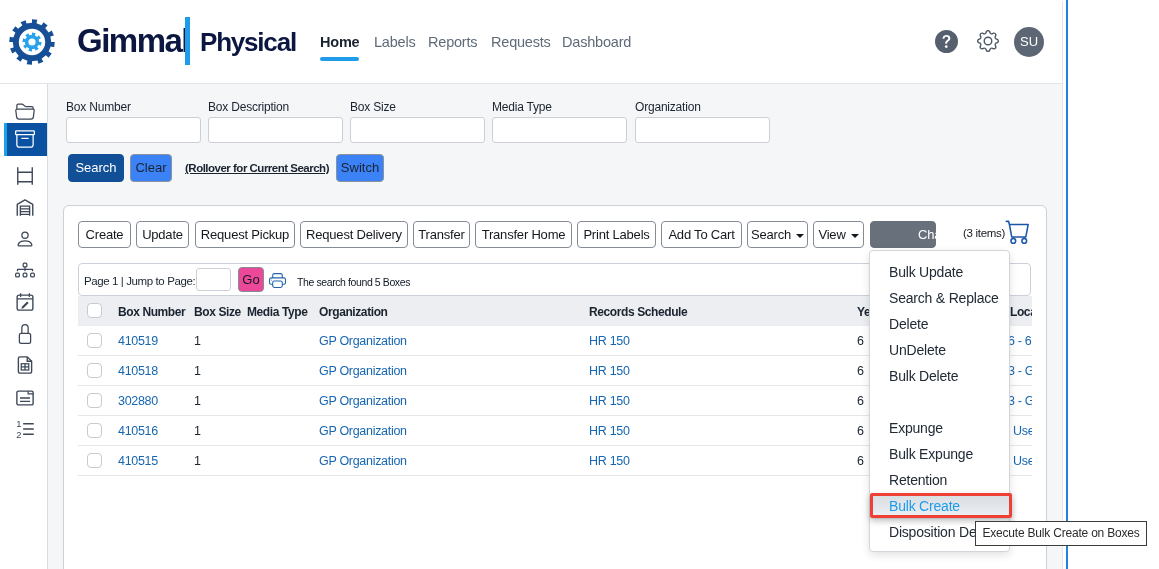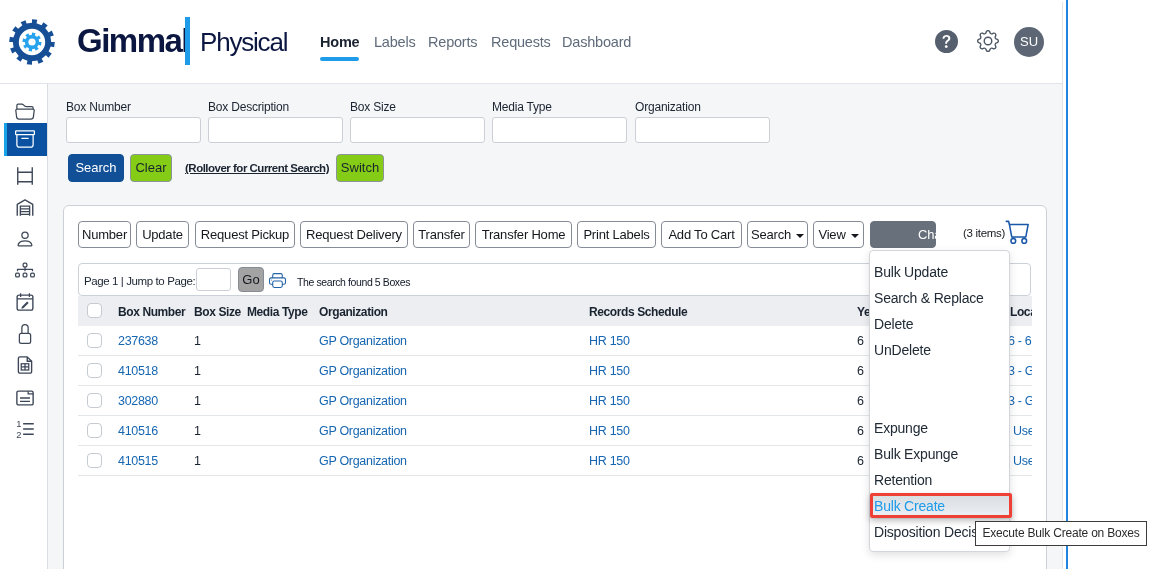--- a/index.html
+++ b/index.html
@@ -12,69 +12,69 @@
 #blueline { left:1066px; top:0; width:1.5px; height:569px; background:#1f83e0; }
 #appedge { left:1062px; top:2px; width:1px; height:567px; background:#e2e4e8; }
 
 
 #header { left:0; top:0; width:1062px; height:84px; background:#fff; border-bottom:1px solid #e1e4e8; border-radius:0 8px 0 0; }
 .navitem { position:absolute; top:34px; font-size:14.5px; letter-spacing:-0.2px; color:#5f6b7a; }
 #nav-home { font-weight:bold; color:#1a2330; }
 #homeline { left:320px; top:57px; width:39px; height:4px; background:#1e9be9; border-radius:2px; }
 #logo-gimmal { left:77px; top:22px; font-size:33px; font-weight:bold; color:#0b1741; letter-spacing:-1.5px; }
 #logo-bar { left:185px; top:17px; width:5px; height:48px; background:#1e9be9; }
-#logo-physical { left:200px; top:27px; font-size:26px; font-weight:normal; color:#0b1741; letter-spacing:-1.2px; }
+#logo-physical { left:200px; top:27px; font-size:26px; font-weight:bold; color:#0b1741; letter-spacing:-1.2px; }
 #qcircle { left:935px; top:30px; width:23px; height:23px; }
 #avatar { left:1014px; top:27px; width:30px; height:30px; background:#5d6674; border-radius:50%; color:#fff; font-size:13px; text-align:center; line-height:30px; }
 
 
 #sidebar { left:0; top:84px; width:48px; height:485px; background:#fff; border-right:1px solid #d9dde2; }
 .sbicon { position:absolute; left:15px; width:20px; height:20px; }
 #sbsel { left:4px; top:123px; width:43px; height:33px; background:#0b51a1; }
 #sbselbar { left:4px; top:123px; width:3px; height:33px; background:#18a3e8; }
 
 
 .flabel { position:absolute; top:100px; font-size:12px; letter-spacing:-0.2px; color:#1a2330; }
 .finput { position:absolute; top:117px; width:135px; height:26px; background:#fff; border:1px solid #ccd0d6; border-radius:3px; }
 #btn-search { left:68px; top:154px; width:56px; height:28px; background:#114f96; color:#fff; border:1px solid #114f96; border-radius:4px; font-size:13px; text-align:center; line-height:26px; }
-.wbtn { position:absolute; background:#84cc16; border:1px solid #8d939b; border-radius:4px; font-size:13px; color:#1a2330; text-align:center; }
+.wbtn { position:absolute; background:#3b82f6; border:1px solid #8d939b; border-radius:4px; font-size:13px; color:#1a2330; text-align:center; }
 #btn-clear { left:130px; top:154px; width:42px; height:28px; line-height:26px; }
 #rollover { left:185px; top:162px; font-size:11.5px; letter-spacing:-0.5px; font-weight:bold; color:#1a2330; text-decoration:underline; }
 #btn-switch { left:336px; top:154px; width:48px; height:28px; line-height:26px; }
 
 
 #panel { left:63px; top:205px; width:984px; height:380px; background:#fff; border:1px solid #ccd1d9; border-radius:6px; }
 .tbtn { position:absolute; top:221px; height:27px; background:#fff; border:1px solid #868c95; border-radius:4px; font-size:13px; letter-spacing:-0.2px; color:#15191e; text-align:center; line-height:25px; white-space:nowrap; }
 #btn-change { background:#68707c; color:#fff; border-color:#68707c; }
 .caret { display:inline-block; width:0; height:0; border-left:4px solid transparent; border-right:4px solid transparent; border-top:4px solid #15191e; vertical-align:middle; margin-left:5px; }
 #btn-change .caret { border-top-color:#fff; }
 #items3 { left:963px; top:227px; font-size:11.5px; letter-spacing:-0.3px; color:#15191e; }
 #carticon { left:1005px; top:219px; width:26px; height:25px; }
 
 
 #pagebar { left:78px; top:263px; width:953px; height:33px; background:#fff; border:1px solid #ccd1d9; border-radius:4px; }
 #pagetext { left:84px; top:275px; font-size:11.5px; letter-spacing:-0.4px; color:#1a2330; }
 #jumpinput { left:196px; top:268px; width:35px; height:23px; background:#fff; border:1px solid #ccd0d6; border-radius:3px; }
-#gobtn { left:238px; top:267px; width:26px; height:25px; background:#a3a3a3; border:1px solid #868c95; border-radius:4px; font-size:13px; color:#15191e; text-align:center; line-height:23px; }
+#gobtn { left:238px; top:267px; width:26px; height:25px; background:#ec4899; border:1px solid #868c95; border-radius:4px; font-size:13px; color:#15191e; text-align:center; line-height:23px; }
 #printicon { left:269px; top:272px; width:17px; height:17px; }
 #foundtext { left:297px; top:276px; font-size:10.5px; letter-spacing:-0.4px; font-weight:normal; color:#101827; }
 
 
 #tablewrap { left:78px; top:296px; width:954px; height:180px; overflow:hidden; }
 #thead { position:absolute; left:0; top:0; width:954px; height:30px; background:#eceef1; }
 .th { position:absolute; top:9px; font-size:12px; letter-spacing:-0.4px; font-weight:bold; color:#1a2330; white-space:nowrap; }
 .row { position:absolute; left:0; width:954px; height:30px; border-bottom:1px solid #e4e7ea; background:#fff; }
 .cb { position:absolute; left:9px; width:15px; height:15px; background:#fff; border:1px solid #c6cbd1; border-radius:4px; }
 .td { position:absolute; top:8px; font-size:12.5px; letter-spacing:-0.3px; white-space:nowrap; }
 .blue { color:#1766b1; }
 .dark { color:#1a2330; }
 
 
 #dropdown { left:869px; top:250px; width:141px; height:302px; background:#fff; border:1px solid #d2d6db; border-radius:4px; box-shadow:0 3px 8px rgba(0,0,0,.12); }
-.mi { position:absolute; left:1px; width:139px; height:26px; font-size:14px; letter-spacing:-0.2px; color:#212b36; line-height:26px; padding-left:3px; white-space:nowrap; overflow:hidden; }
+.mi { position:absolute; left:1px; width:139px; height:26px; font-size:14px; letter-spacing:-0.2px; color:#212b36; line-height:26px; padding-left:18px; white-space:nowrap; overflow:hidden; }
 #mi-bulkcreate { background:linear-gradient(180deg,#d7dce1,#eef1f4); color:#1e9be9; }
 #redbox { left:870px; top:493px; width:142px; height:25px; border:3px solid #ee4035; border-radius:2px; box-shadow:0 3px 6px rgba(0,0,0,.25); }
 
 
 #tooltip { left:975px; top:521px; width:172px; height:25px; background:#fff; border:1px solid #3c3c3c; font-size:12px; letter-spacing:-0.2px; color:#2b2b2b; text-align:center; line-height:23px; white-space:nowrap; }
 </style>
 </head>
 <body>
 <div id="canvas">
   <div class="abs" id="appbg"></div>
@@ -172,21 +172,21 @@
   <div class="finput" style="left:208px;"></div>
   <div class="finput" style="left:350px;"></div>
   <div class="finput" style="left:492px;"></div>
   <div class="finput" style="left:635px;"></div>
   <div class="abs" id="btn-search">Search</div>
   <div class="wbtn" id="btn-clear">Clear</div>
   <div class="abs" id="rollover">(Rollover for Current Search)</div>
   <div class="wbtn" id="btn-switch">Switch</div>
 
   <div class="abs" id="panel"></div>
-  <div class="tbtn" style="left:78px; width:53px;">Number</div>
+  <div class="tbtn" style="left:78px; width:53px;">Create</div>
   <div class="tbtn" style="left:136px; width:53px;">Update</div>
   <div class="tbtn" style="left:195px; width:100px;">Request Pickup</div>
   <div class="tbtn" style="left:300px; width:108px;">Request Delivery</div>
   <div class="tbtn" style="left:413px; width:57px;">Transfer</div>
   <div class="tbtn" style="left:475px; width:97px;">Transfer Home</div>
   <div class="tbtn" style="left:577px; width:79px;">Print Labels</div>
   <div class="tbtn" style="left:661px; width:81px;">Add To Cart</div>
   <div class="tbtn" style="left:747px; width:61px;">Search<span class="caret"></span></div>
   <div class="tbtn" style="left:813px; width:51px;">View<span class="caret"></span></div>
   <div class="tbtn" id="btn-change" style="left:870px; width:66px;padding-left:47px;">Change<span class="caret"></span></div>
@@ -215,21 +215,21 @@
       <div class="th" style="left:40px;">Box Number</div>
       <div class="th" style="left:116px;">Box Size</div>
       <div class="th" style="left:169px;">Media Type</div>
       <div class="th" style="left:241px;">Organization</div>
       <div class="th" style="left:511px;">Records Schedule</div>
       <div class="th" style="left:779px;">Year</div>
       <div class="th" style="left:932px;">Location</div>
     </div>
     <div class="row" style="top:30px;">
         <div class="cb" style="top:7px;"></div>
-        <div class="td blue" style="left:40px;">237638</div>
+        <div class="td blue" style="left:40px;">410519</div>
         <div class="td dark" style="left:116px;">1</div>
         <div class="td blue" style="left:241px;">GP Organization</div>
         <div class="td blue" style="left:511px;">HR 150</div>
         <div class="td dark" style="left:779px;">6</div>
         <div class="td blue" style="left:930px;">6 - 6</div>
       </div>
     <div class="row" style="top:60px;">
         <div class="cb" style="top:7px;"></div>
         <div class="td blue" style="left:40px;">410518</div>
         <div class="td dark" style="left:116px;">1</div>
@@ -265,20 +265,21 @@
         <div class="td dark" style="left:779px;">6</div>
         <div class="td blue" style="left:928px;">r User</div>
       </div>
   </div>
 
   <div class="abs" id="dropdown">
     <div class="mi" style="top:8px;">Bulk Update</div>
     <div class="mi" style="top:34px;">Search &amp; Replace</div>
     <div class="mi" style="top:60px;">Delete</div>
     <div class="mi" style="top:86px;">UnDelete</div>
+    <div class="mi" style="top:112px;">Bulk Delete</div>
     <div class="mi" style="top:164px;">Expunge</div>
     <div class="mi" style="top:190px;">Bulk Expunge</div>
     <div class="mi" style="top:216px;">Retention</div>
     <div class="mi" id="mi-bulkcreate" style="top:242px;">Bulk Create</div>
     <div class="mi" style="top:268px;">Disposition Decisions</div>
   </div>
   <div class="abs" id="redbox"></div>
 
   <div class="abs" id="tooltip">Execute Bulk Create on Boxes</div>
 </div>

